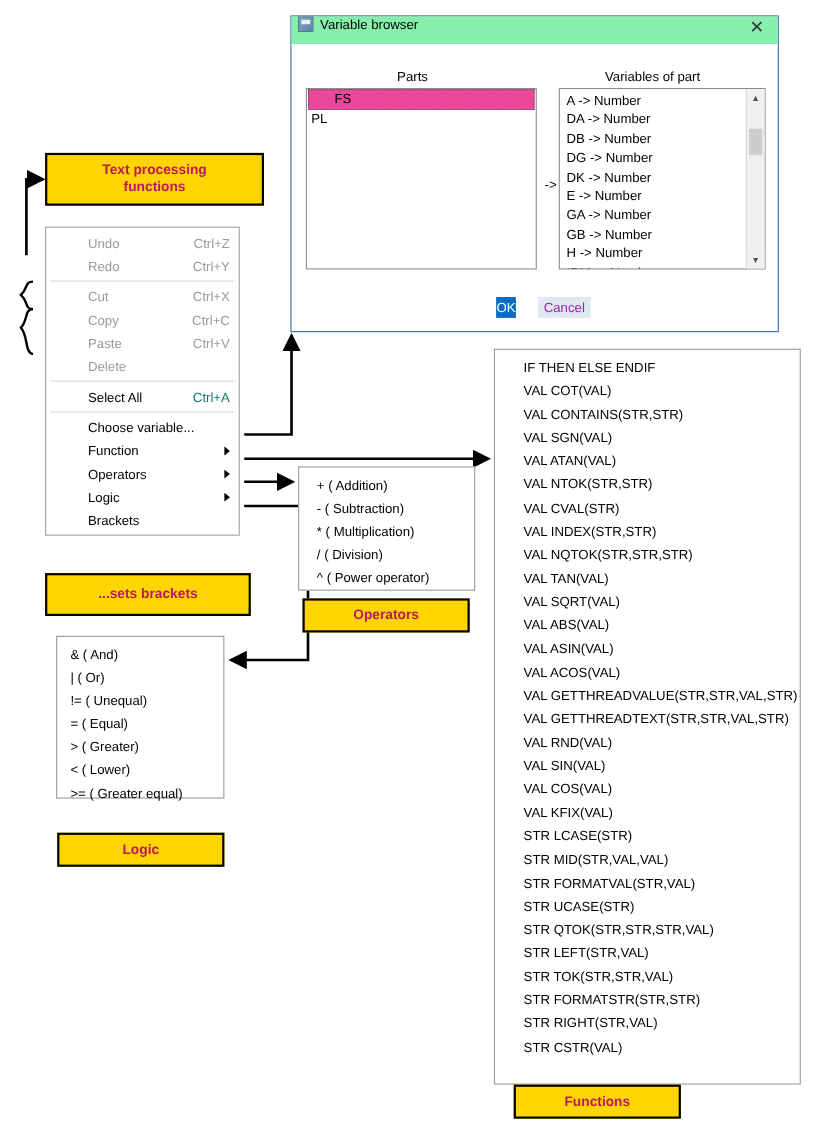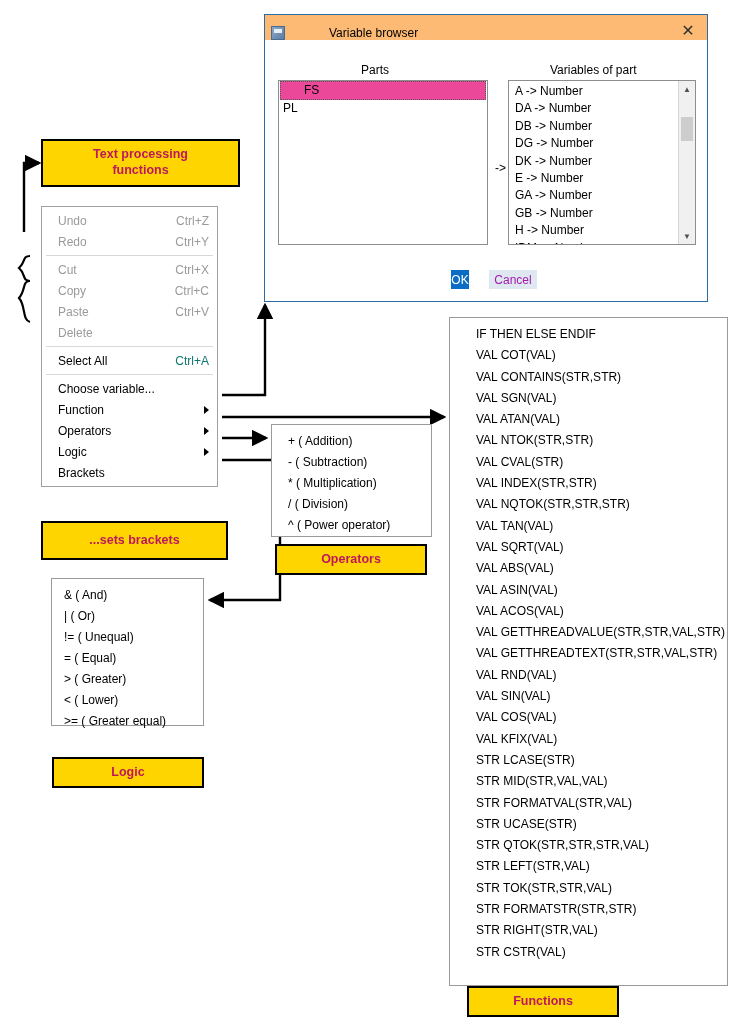--- a/index.html
+++ b/index.html
@@ -40,26 +40,25 @@
     top: 14px;
     width: 444px;
     height: 288px;
     background: #ffffff;
     border: 1px solid #2d6ca2;
     box-sizing: border-box;
   }
   #vb-titlebar {
     height: 26px;
     display: flex;
-    align-items: flex-end;
+    align-items: flex-start;
     padding: 0 6px;
     box-sizing: border-box;
-    background: #fdba74;
+    background: #86efac;
     border-bottom: 1px solid #ffffff;
-    gap: 38px;
   }
   #vb-icon {
     width: 14px;
     height: 14px;
     background: linear-gradient(135deg, #8fa8c8 0%, #5b7ca5 100%);
     border: 1px solid #4a6party;
     border: 1px solid #4a6a8e;
     box-sizing: border-box;
     margin-right: 6px;
     position: relative;
@@ -214,21 +213,21 @@
   }
   .cm-item {
     display: flex;
     align-items: center;
     height: 21px;
     padding: 0 8px 0 16px;
     font-size: 12px;
     box-sizing: border-box;
     position: relative;
   }
-  .cm-item .cm-label { flex: 1; }
+  .cm-item .cm-label { flex: 1; margin-left: 22px; }
   .cm-item .cm-shortcut {
     color: #0f766e;
     font-size: 12px;
   }
   .cm-item.disabled .cm-label,
   .cm-item.disabled .cm-shortcut { color: #9a9a9a; }
   .cm-sep {
     height: 1px;
     background: #d8d8d8;
     margin: 3px 4px;

